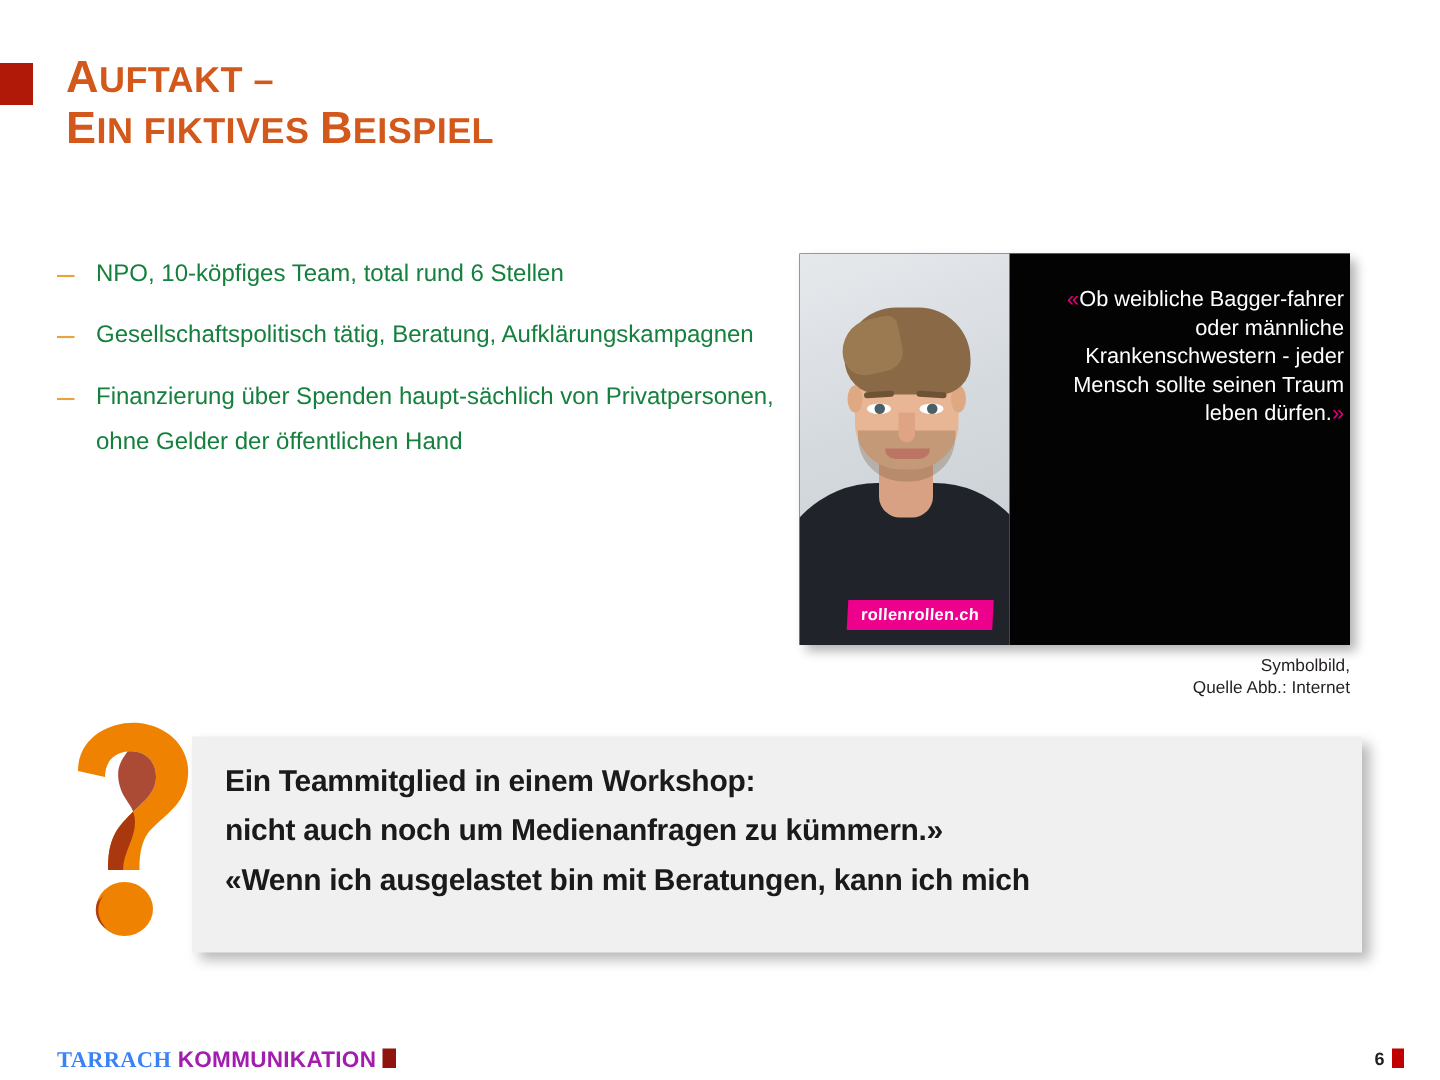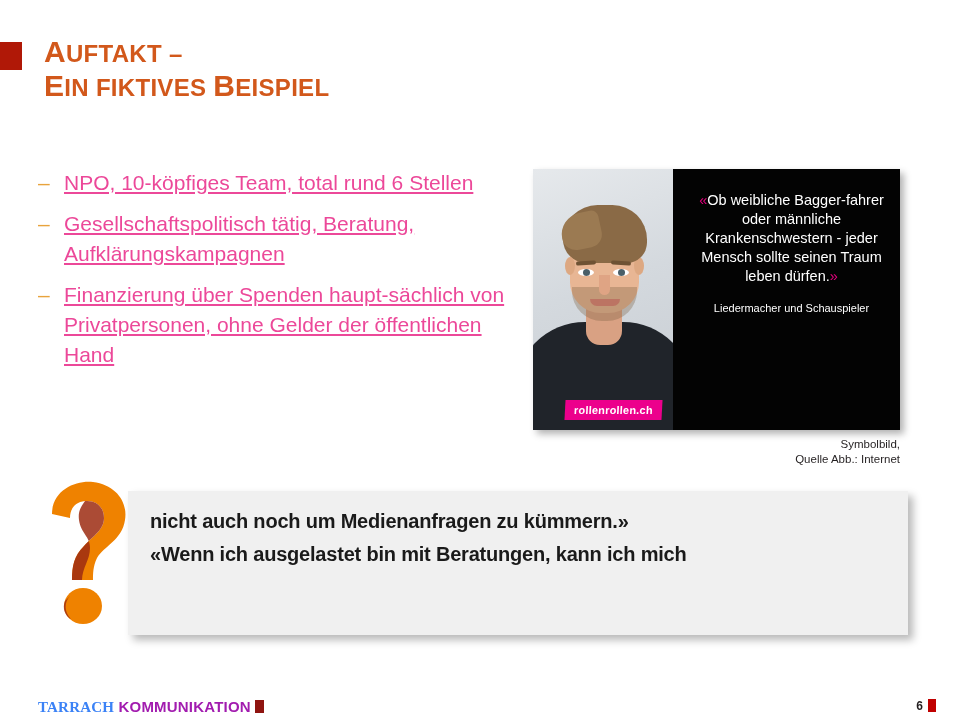--- a/index.html
+++ b/index.html
@@ -56,25 +56,24 @@
     margin-bottom: 11px;
   }
   .bullet-dash {
     color: #e8a33d;
     font-size: 21px;
     line-height: 30px;
     width: 26px;
     flex: 0 0 26px;
   }
   .bullet-text {
-    font-size: 21px;
+    font-size: 16px;
     line-height: 30px;
-    color: #ec4899;
+    color: #15803d;
     flex: 1 1 auto;
-    text-decoration: underline;
   }
 
   
   .photo-wrap {
     position: absolute;
     left: 533px;
     top: 169px;
     width: 367px;
     height: 261px;
     box-shadow: 4px 4px 7px rgba(0,0,0,0.30);
@@ -214,21 +213,21 @@
     font-weight: bold;
     letter-spacing: 0.2px;
     padding: 4px 9px 4px 9px;
     white-space: nowrap;
     transform: skewX(-3deg);
   }
   .photo-right {
     flex: 1 1 auto;
     background: #030303;
     color: #ffffff;
-    text-align: center;
+    text-align: right;
     padding: 22px 4px 10px 14px;
     box-sizing: border-box;
   }
   .pq-text {
     font-size: 14.5px;
     line-height: 19px;
     font-weight: normal;
   }
   .pq-mark { color: #e6007e; }
   .pq-attr {
@@ -363,39 +362,39 @@
         <span class="p-pupil"></span>
       </div>
     <div class="p-nose"></div>
     <div class="p-mouth"></div>
     <div class="p-badge">rollenrollen.ch</div>
   </div>
 
   <div class="photo-right">
     <div class="pq-text"><span class="pq-mark">«</span><span>Ob weibliche Bagger-fahrer oder männliche Krankenschwestern - jeder Mensch sollte seinen Traum leben dürfen.</span><span class="pq-mark">»</span></div>
     <div class="pq-attr">
-      <div>Liedermacher und Schauspieler</div>
     </div>
   </div>
 </div>
 
 <div class="photo-caption">
   <div>Symbolbild,</div>
   <div>Quelle Abb.: Internet</div>
 </div>
 
 <div class="callout"></div>
 
 <svg class="qmark" viewBox="0 0 92 152">
   <path d="M14 36 C14 12, 38 2, 55 4 C78 7, 90 24, 87 42 C84 62, 66 68, 59 80 C55 88, 55 96, 55 102 L34 102 C34 88, 36 78, 46 68 C55 58, 66 52, 66 40 C66 28, 57 22, 47 23 C36 24, 32 32, 32 40 Z" fill="#ef8200"></path>
   <path d="M32 40 C32 32, 36 24, 47 23 C42 30, 40 34, 41 42 C43 56, 52 58, 52 70 C52 82, 44 90, 44 102 L34 102 C34 88, 36 78, 46 68 C55 58, 66 52, 66 40 C66 28, 57 22, 47 23 C36 24, 32 32, 32 40 Z" fill="#9c2b12" opacity="0.85"></path>
   <ellipse cx="45" cy="128" rx="19" ry="18" fill="#ef8200"></ellipse>
   <path d="M32 118 C26 124, 26 134, 33 141 C27 138, 24 130, 27 123 Z" fill="#9c2b12" opacity="0.8"></path>
 </svg>
 
 <div class="callout-text">
+  <div>Ein Teammitglied in einem Workshop:</div>
   <div>nicht auch noch um Medienanfragen zu kümmern.»</div>
   <div>«Wenn ich ausgelastet bin mit Beratungen, kann ich mich</div>
 </div>
 
 <div class="footer-logo"><span class="logo-a">TARRACH</span> <span class="logo-b">KOMMUNIKATION</span><span class="logo-sq"></span></div>
 
 <div class="footer-page"><span>6</span><span class="page-sq"></span></div>
 
 </body></html>

